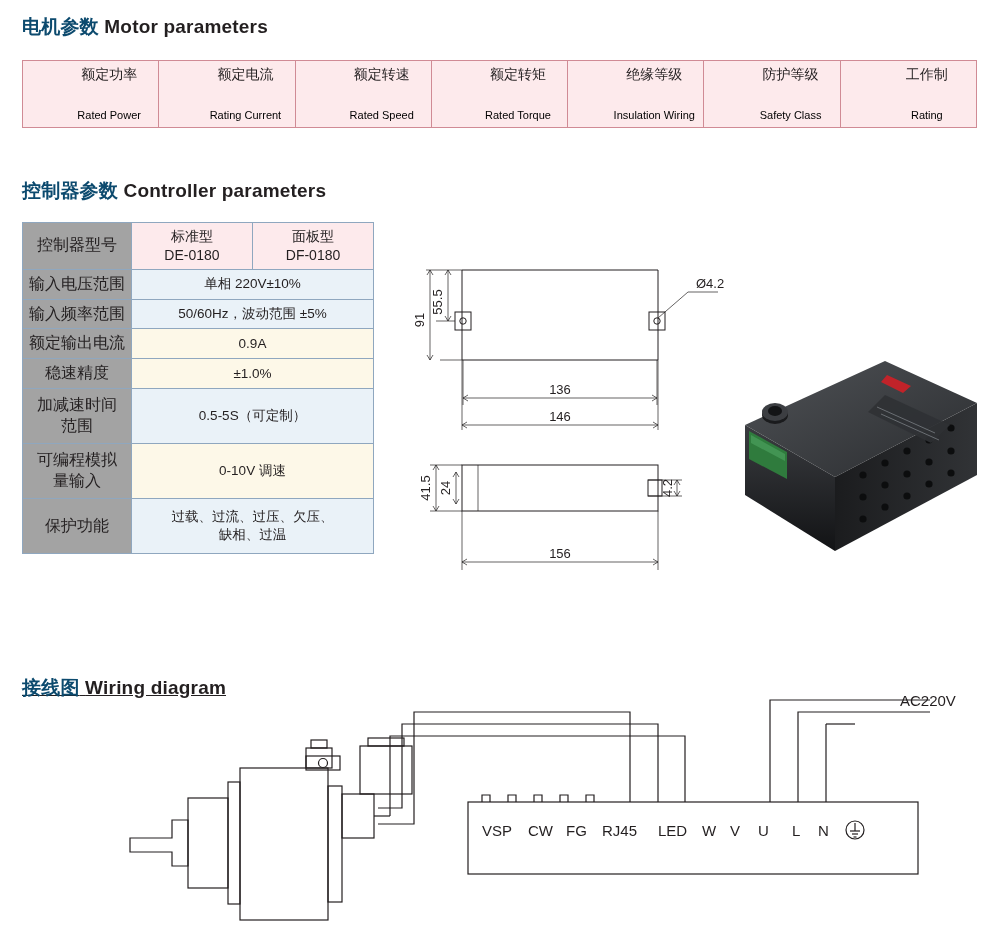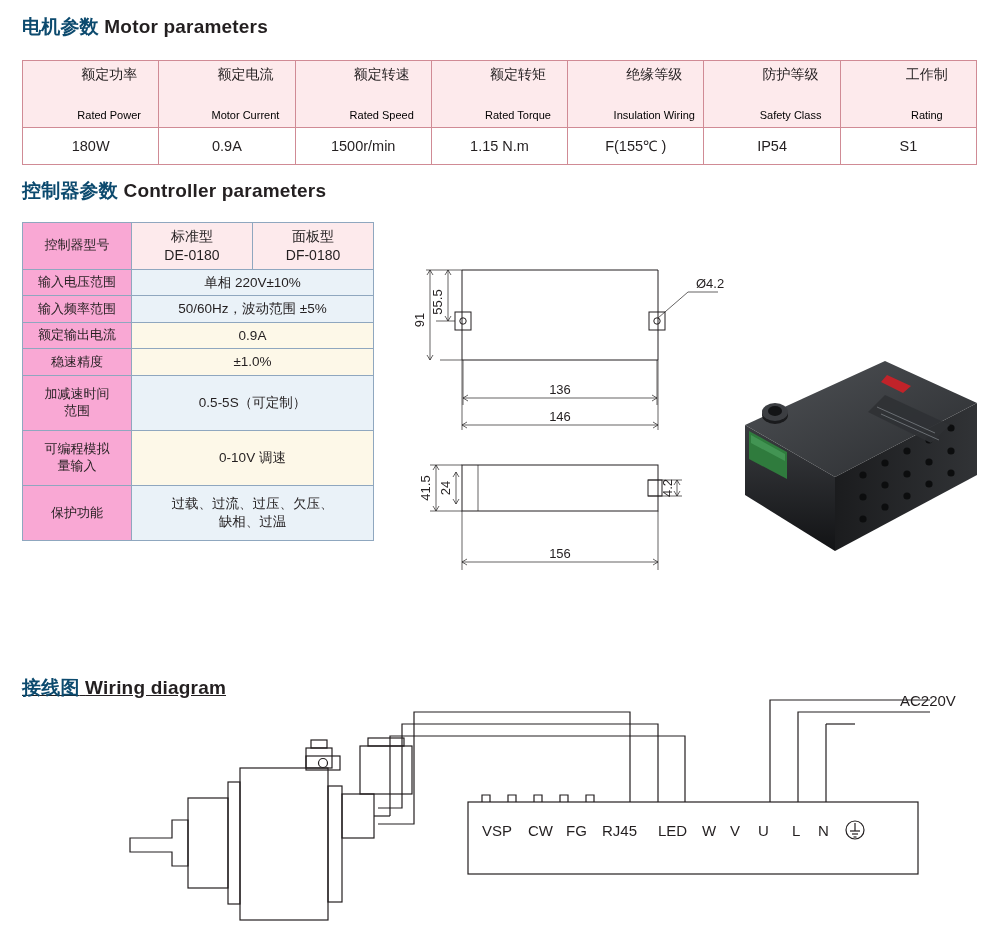--- a/index.html
+++ b/index.html
@@ -64,23 +64,23 @@
     table-layout: fixed;
   }
   #ctrl-table td {
     border: 1px solid #8fa7bf;
     font-size: 13.5px;
     line-height: 1.3;
     text-align: center;
     padding: 4px 4px;
   }
   #ctrl-table td.lbl {
-    background: #f9a8d4;
+    background: #a3a3a3;
     width: 100px;
-    font-size: 13px;
+    font-size: 16px;
     text-align: center;
   }
   #ctrl-table td.v-blue  { background: #eaf2f8; }
   #ctrl-table td.v-cream { background: #fdf8e8; }
   #ctrl-table td.model   { background: #fdeaec; font-size: 14px; line-height: 1.35; }
   #ctrl-table td .sub { display: block; }
 
   
   #drawing {
     position: absolute;
@@ -130,21 +130,21 @@
 
 <table id="motor-table">
   <tbody>
       <tr class="head">
     <td>
       <span class="cn">额定功率</span>
       <span class="en">Rated Power</span>
     </td>
     <td>
       <span class="cn">额定电流</span>
-      <span class="en">Motor Current</span>
+      <span class="en">Rating Current</span>
     </td>
     <td>
       <span class="cn">额定转速</span>
       <span class="en">Rated Speed</span>
     </td>
     <td>
       <span class="cn">额定转矩</span>
       <span class="en">Rated Torque</span>
     </td>
     <td>
@@ -152,29 +152,20 @@
       <span class="en">Insulation Wiring</span>
     </td>
     <td>
       <span class="cn">防护等级</span>
       <span class="en">Safety Class</span>
     </td>
     <td>
       <span class="cn">工作制</span>
       <span class="en">Rating</span>
     </td>
-  </tr>
-  <tr class="val">
-    <td>180W</td>
-    <td>0.9A</td>
-    <td>1500r/min</td>
-    <td>1.15 N.m</td>
-    <td>F(155℃ )</td>
-    <td>IP54</td>
-    <td>S1</td>
   </tr>
 </tbody>
   </table>
 
 <div class="section-title" style="left:22px; top:178px;">
   <span class="cn">控制器参数</span>
   <span class="en">Controller parameters</span>
 </div>
 
 <table id="ctrl-table">

